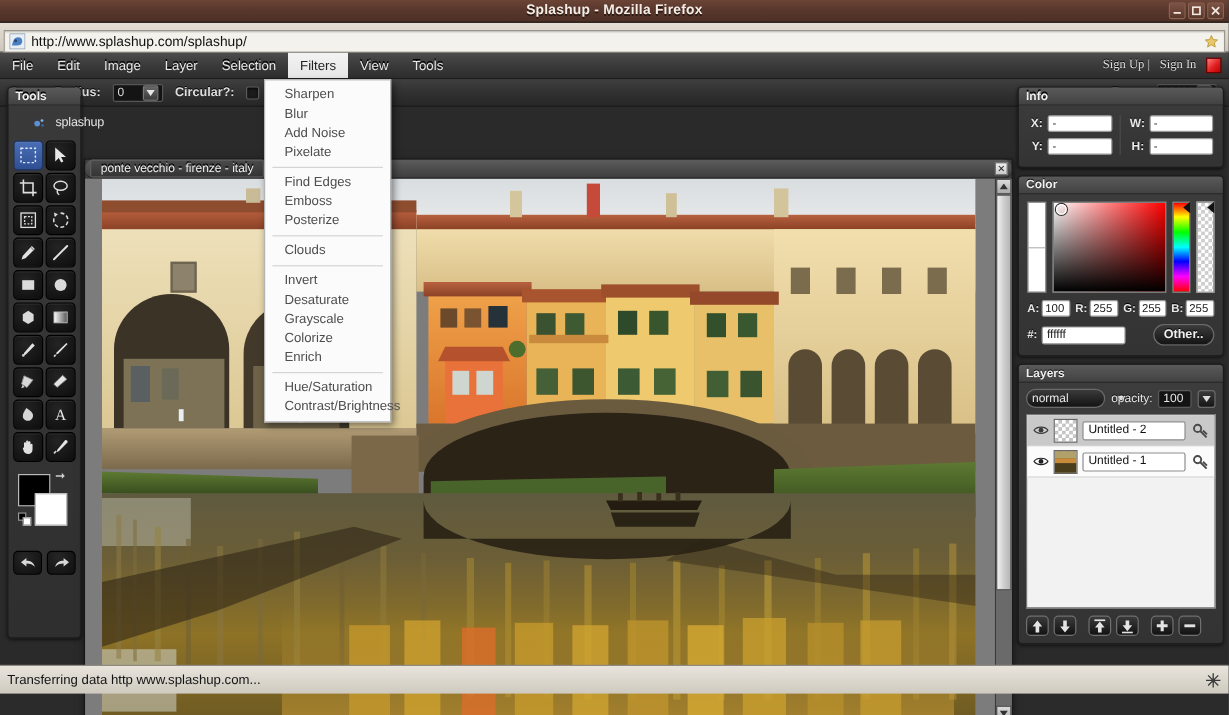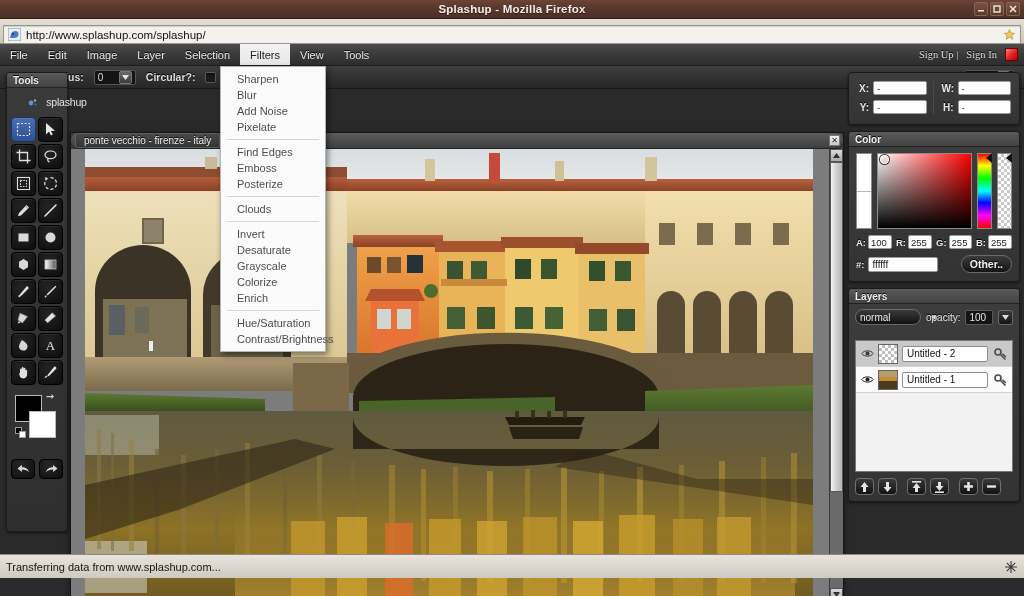--- a/index.html
+++ b/index.html
@@ -292,21 +292,21 @@
   .op-box{
     width:30px;height:15px;background:#141414;border:1px solid #5a5a5a;border-radius:2px;
     color:#e8e8e8; font-size:10px; display:flex;align-items:center;padding:0 3px;
   }
   .op-arrow{
     width:16px;height:15px;border-radius:3px;
     background:linear-gradient(to bottom,#3a3a3a,#151515); border:1px solid #6a6a6a;
     display:flex;align-items:center;justify-content:center;
   }
   .layers-list{
-    margin-top:15px; background:#f2f2f2; border:1px solid #777; height:132px; overflow:hidden;
+    margin-top:5px; background:#f2f2f2; border:1px solid #777; height:162px; overflow:hidden;
   }
   .layer-row{
     height:26px; display:flex; align-items:center; gap:4px; padding:0 4px;
     border-bottom:1px solid #d4d4d4;
   }
   .layer-row.sel{ background:#c9c9c9; }
   .layer-row.alt{ background:#fbfbfb; }
   .lr-eye{ width:14px; display:flex; align-items:center; justify-content:center; }
   .lr-thumb{
     width:20px;height:20px; border:1px solid #666; flex:0 0 20px;
@@ -845,20 +845,21 @@
               <path d="M0 0 L7 0 L3.5 5 Z" fill="#333"></path>
             </svg>
         </div>
       </div>
     </div>
   </div>
 
   <div class="right-col">
 
     <div class="rpanel">
+      <div class="panel-head">Info</div>
       <div class="info-body">
         <div class="info-col">
           <div class="info-row">
             <span class="info-lab">X:</span>
             <span class="info-field">-</span>
           </div>
           <div class="info-row">
             <span class="info-lab">Y:</span>
             <span class="info-field">-</span>
           </div>
@@ -1019,21 +1020,21 @@
             <svg width="11" height="11" viewBox="0 0 11 11">
                 <rect x="1" y="4.3" width="9" height="2.4" fill="#e4e4e4"></rect>
               </svg>
           </span>
         </div>
       </div>
     </div>
   </div>
 
   <div class="statusbar">
-    <span class="status-text">Transferring data from www.splashup.com...</span>
+    <span class="status-text">Transferring data http www.splashup.com...</span>
     <span class="status-icon">
       <svg width="14" height="14" viewBox="0 0 14 14">
         <path d="M7 1 L7 13 M1 7 L13 7 M2.8 2.8 L11.2 11.2 M11.2 2.8 L2.8 11.2" stroke="#3a3a3a" stroke-width="1.1"></path>
       </svg>
     </span>
   </div>
 
 </div>
 
 </body></html>

